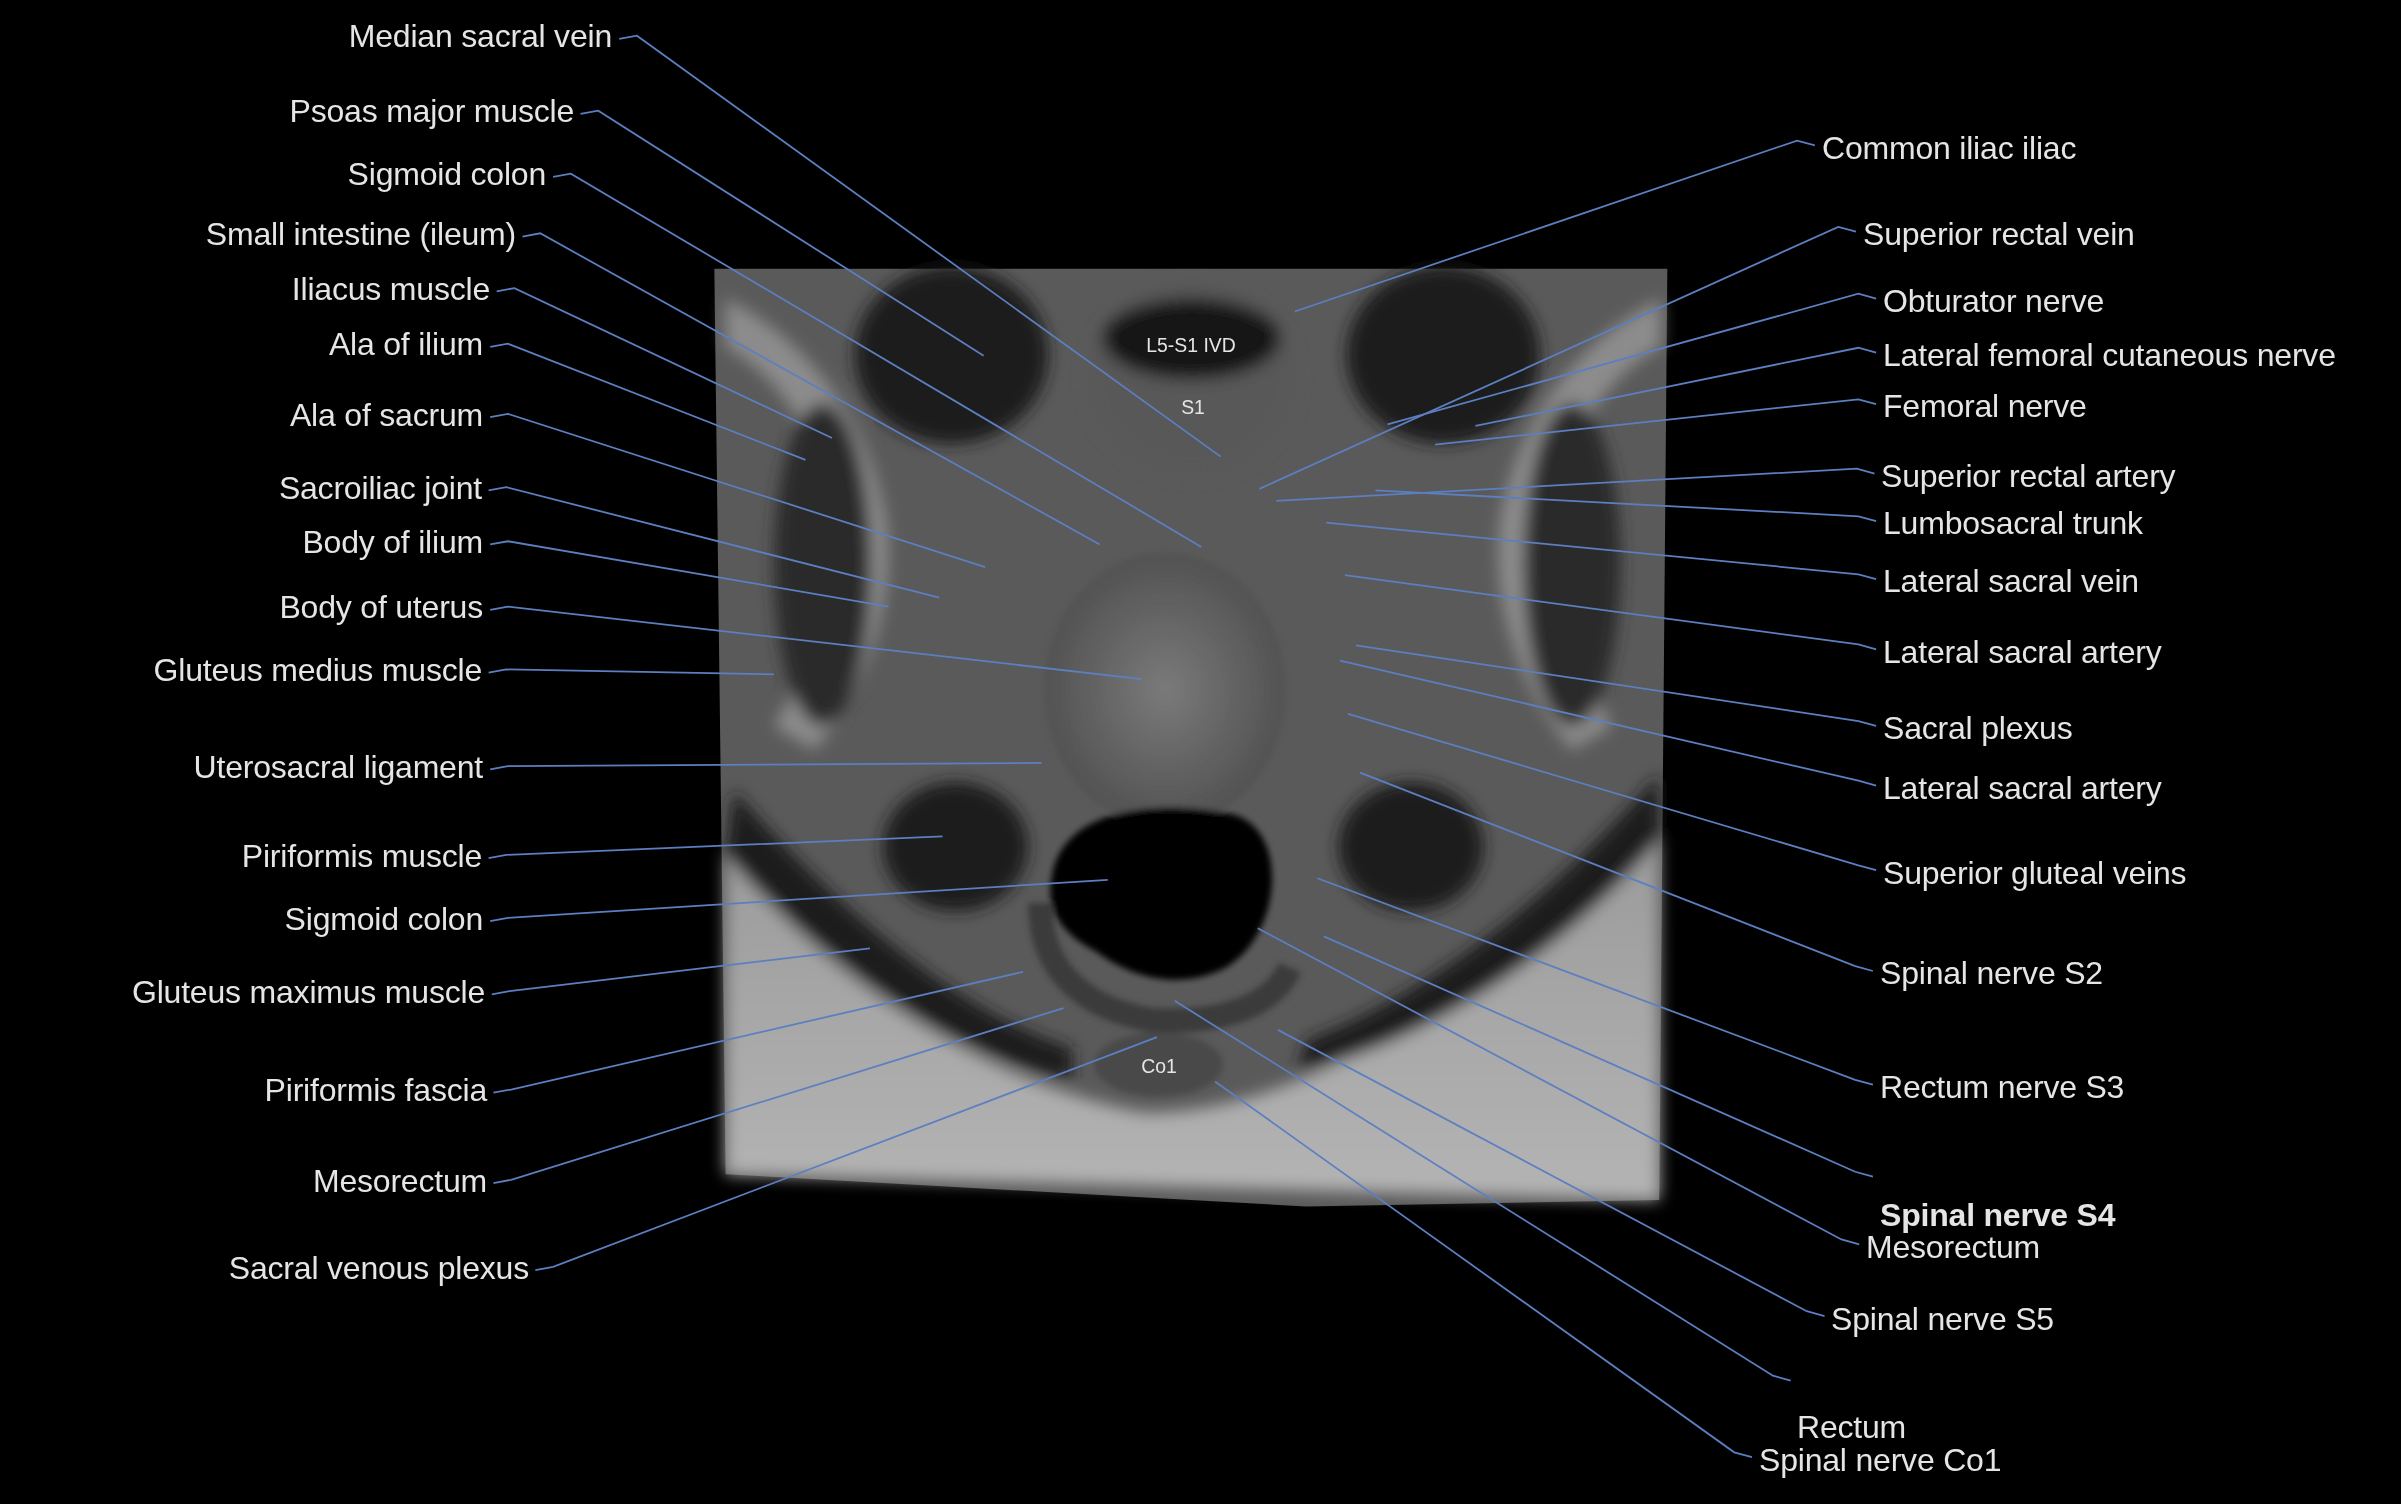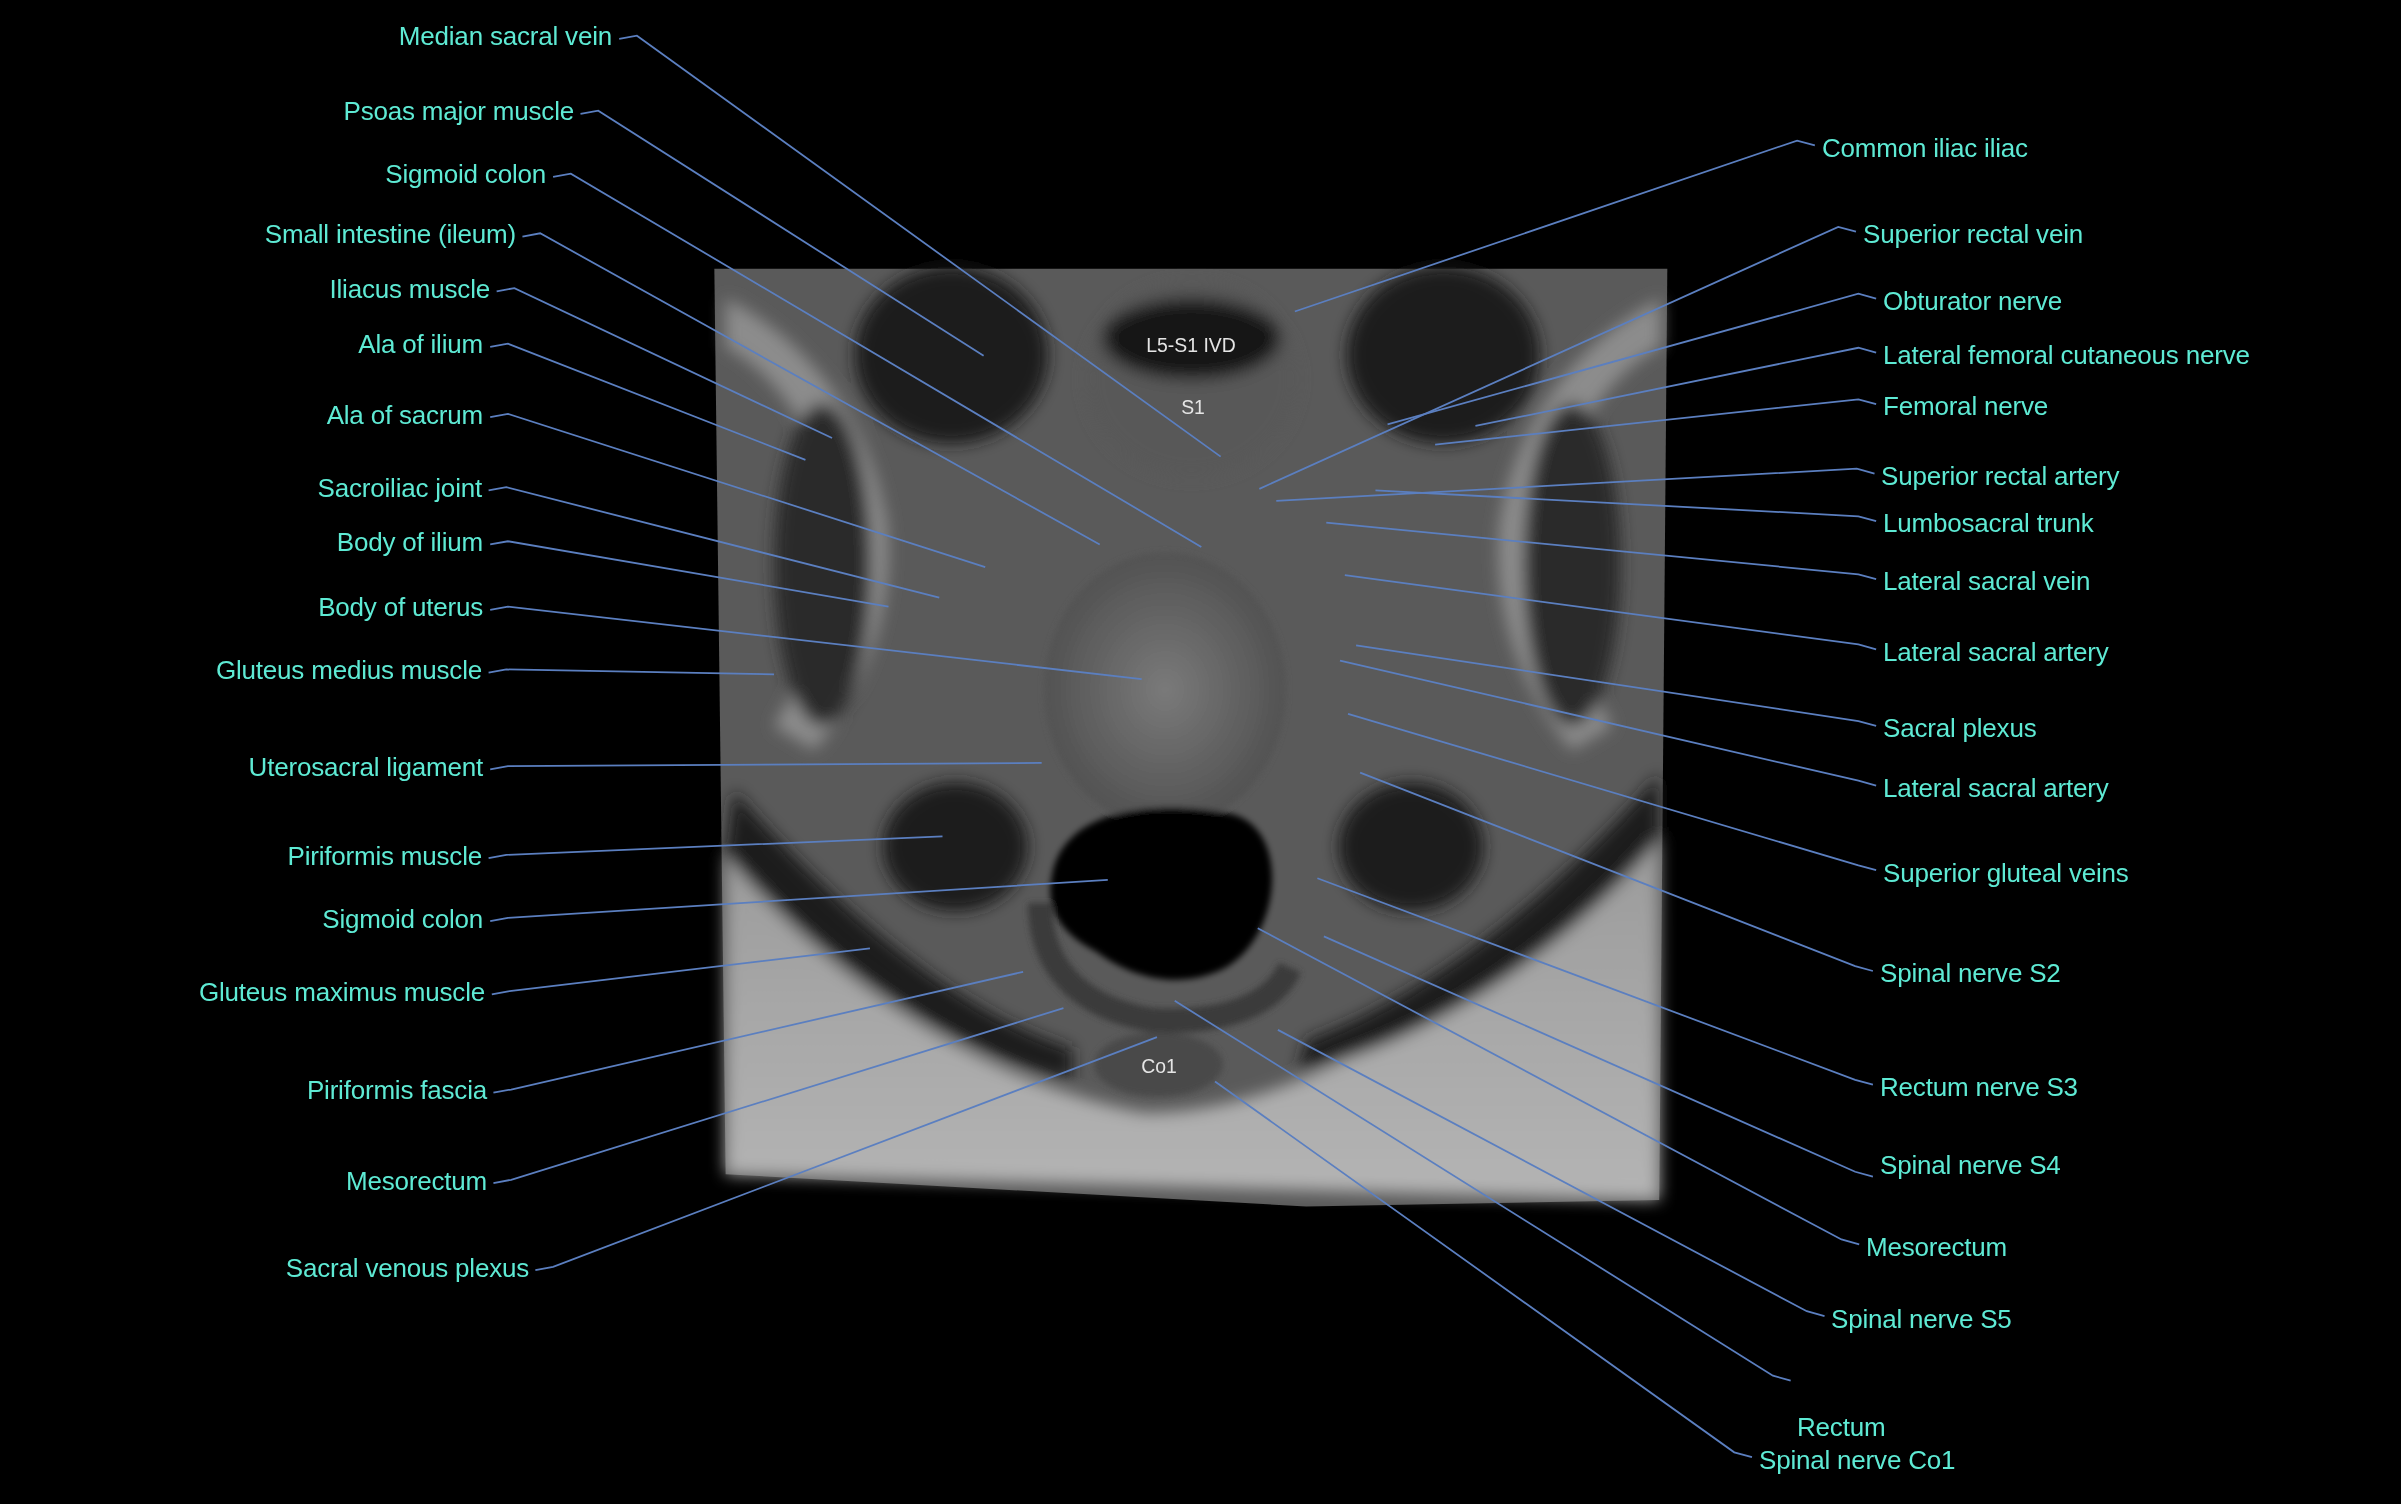--- a/index.html
+++ b/index.html
@@ -1,21 +1,21 @@
 <!DOCTYPE html>
 <html style="font-size:13px"><head>
 <meta charset="utf-8">
 <style>
   html, body { margin: 0; padding: 0; background: #000; }
   body { width: 2401px; height: 1505px; position: relative; overflow: hidden;
          font-family: "Liberation Sans", sans-serif; }
   #stage { position: absolute; left: 0; top: 0; width: 2401px; height: 1505px; background: #000; }
   #mri { position: absolute; left: 0; top: 0; }
   #leaders { position: absolute; left: 0; top: 0; pointer-events: none; }
-  .label { position: absolute; color: #5eead4; font-size: 26px; line-height: 35px;
+  .label { position: absolute; color: #e5e5e5; font-size: 32px; line-height: 35px;
            white-space: nowrap; letter-spacing: -0.2px; }
   .label.left { text-align: right; }
   .label.right { text-align: left; }
   .mri-text { position: absolute; color: #e5e5e5; font-size: 19.4px; line-height: 22.6px;
               white-space: nowrap; transform: translate(-50%, -50%); }
 </style>
 </head>
 <body>
 
 <div id="stage">
@@ -144,20 +144,20 @@
     <div class="label right" style="left: 1883px; top: 389px;">Femoral nerve</div>
     <div class="label right" style="left: 1881px; top: 459px;">Superior rectal artery</div>
     <div class="label right" style="left: 1883px; top: 506px;">Lumbosacral trunk</div>
     <div class="label right" style="left: 1883px; top: 564px;">Lateral sacral vein</div>
     <div class="label right" style="left: 1883px; top: 635px;">Lateral sacral artery</div>
     <div class="label right" style="left: 1883px; top: 711px;">Sacral plexus</div>
     <div class="label right" style="left: 1883px; top: 771px;">Lateral sacral artery</div>
     <div class="label right" style="left: 1883px; top: 856px;">Superior gluteal veins</div>
     <div class="label right" style="left: 1880px; top: 956px;">Spinal nerve S2</div>
     <div class="label right" style="left: 1880px; top: 1070px;">Rectum nerve S3</div>
-    <div class="label right" style="left: 1880px; top: 1148px;">Spinal nerve S4</div>
+    <div class="label right" style="left: 1880px; top: 1198px; font-weight: bold;">Spinal nerve S4</div>
     <div class="label right" style="left: 1866px; top: 1230px;">Mesorectum</div>
     <div class="label right" style="left: 1831px; top: 1302px;">Spinal nerve S5</div>
     <div class="label right" style="left: 1797px; top: 1410px;">Rectum</div>
     <div class="label right" style="left: 1759px; top: 1443px;">Spinal nerve Co1</div>
   </div>
 </div>
 
 
 </body></html>

